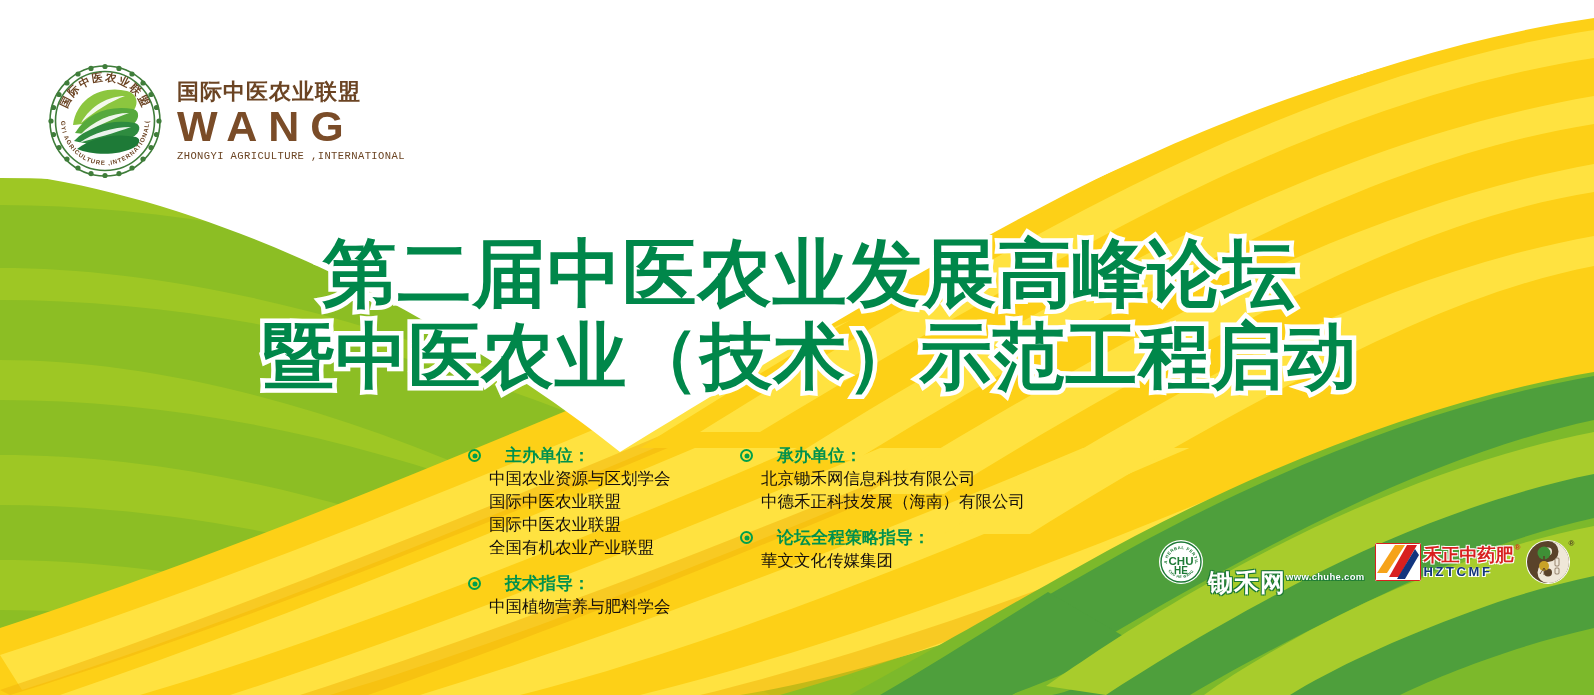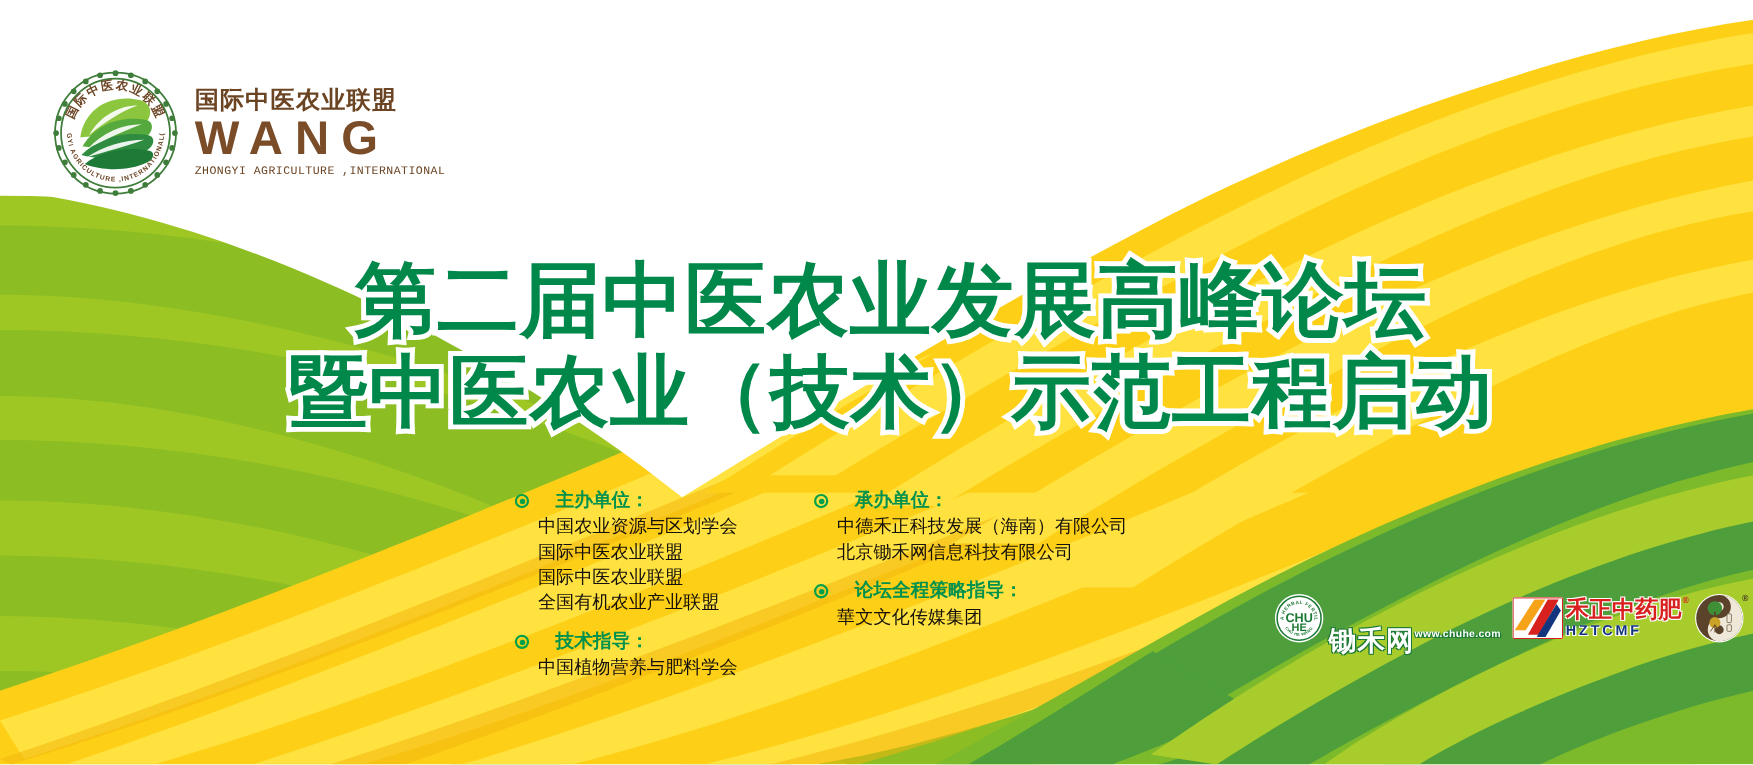--- a/index.html
+++ b/index.html
@@ -98,21 +98,21 @@
     text-shadow:0 0 1px #1d7a36,1px 1px 0 #1d7a36,-1px 1px 0 #1d7a36;
     white-space:nowrap;
   }
 
   
   #sp-hz{gap:3px;}
   #sp-hz .mark{width:46px;height:38px;flex:none;border-radius:2px;overflow:hidden;background:#fff;}
   #sp-hz .words{display:flex;flex-direction:column;line-height:1;position:relative;}
   #sp-hz .cn{
     font-family:"DejaVu Sans","Liberation Sans",sans-serif;
-    font-size:21px;font-weight:bold;color:#d8201f;letter-spacing:0px;white-space:nowrap;
+    font-size:18px;font-weight:bold;color:#d8201f;letter-spacing:0px;white-space:nowrap;
     text-shadow:0 0 1px #fff,1px 1px 0 #fff,-1px 1px 0 #fff,1px -1px 0 #fff,-1px -1px 0 #fff;
   }
   #sp-hz .en{
     font-size:13px;font-weight:bold;color:#12357e;letter-spacing:2.6px;margin-top:1px;white-space:nowrap;
     text-shadow:0 0 1px #fff,1px 1px 0 #fff,-1px 1px 0 #fff;
   }
   #sp-hz .reg{position:absolute;right:-7px;top:-2px;font-size:8px;color:#d8201f;font-weight:bold;}
 
   
   #sp-tree{position:relative;}
@@ -308,22 +308,22 @@
       </div>
     </div>
 
     <div class="info-col c2">
       <div class="info-group">
         <div class="info-head">
           <span class="bullet"></span>
           <span class="head-label">承办单位：</span>
         </div>
         <div class="info-items">
+          <div class="info-item">北京锄禾网信息科技有限公司</div>
           <div class="info-item">中德禾正科技发展（海南）有限公司</div>
-          <div class="info-item">北京锄禾网信息科技有限公司</div>
         </div>
       </div>
 
       <div class="info-group">
         <div class="info-head">
           <span class="bullet"></span>
           <span class="head-label">论坛全程策略指导：</span>
         </div>
         <div class="info-items">
           <div class="info-item">華文文化传媒集团</div>

